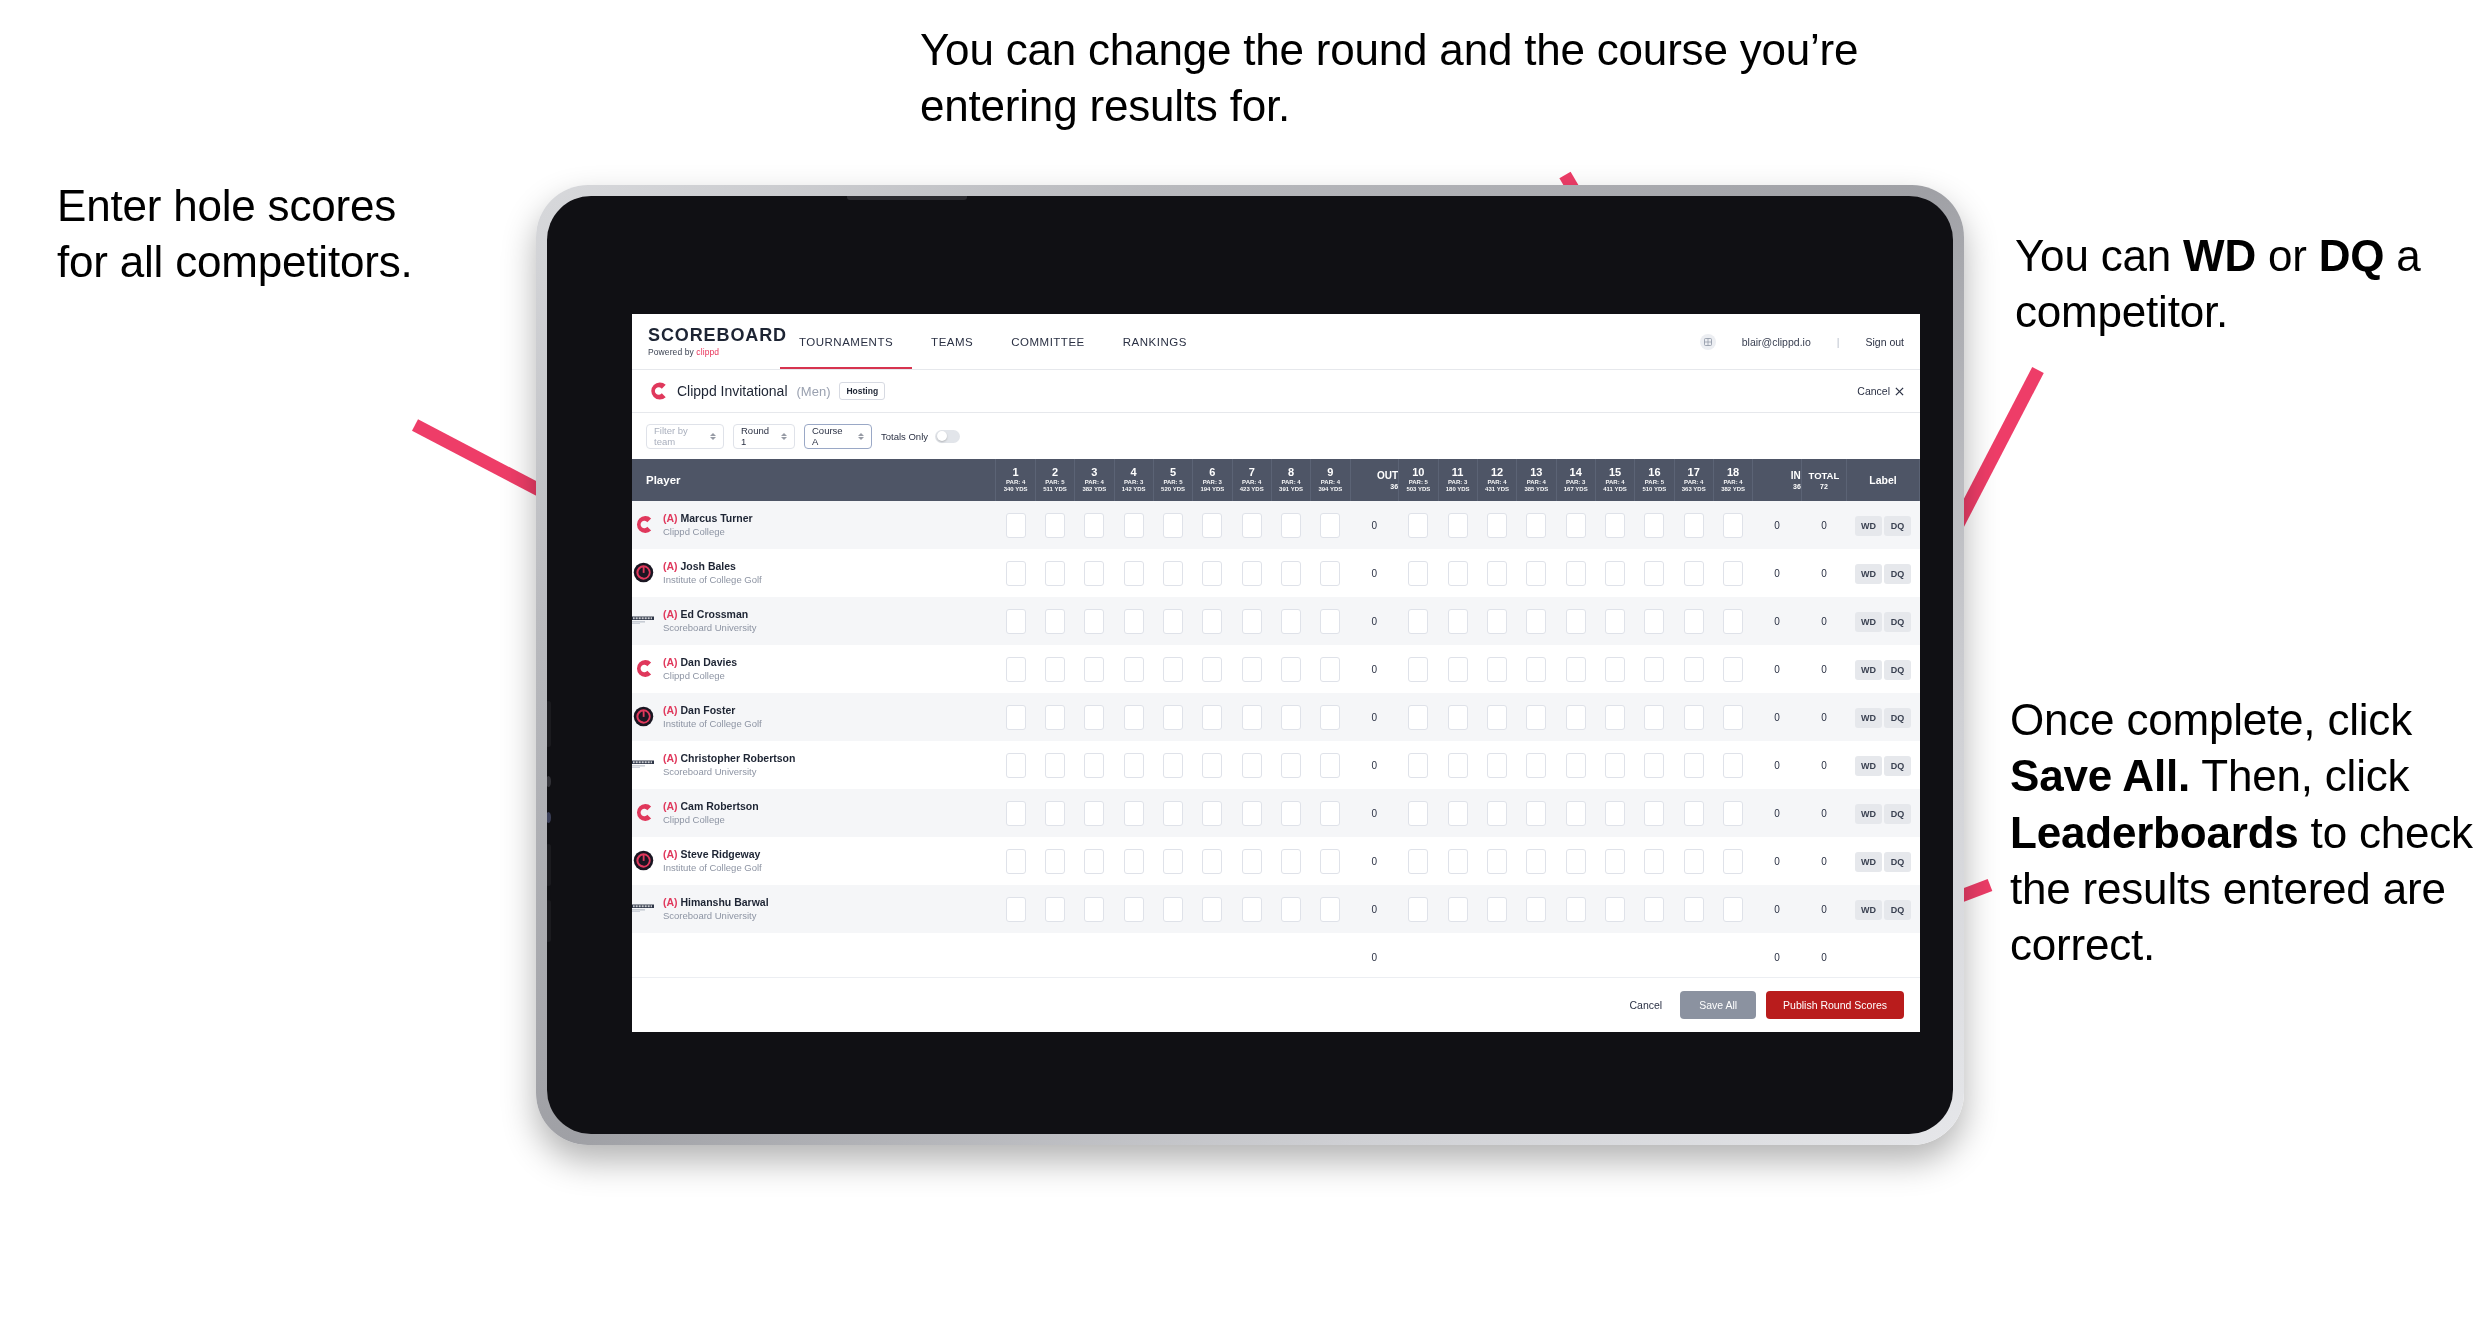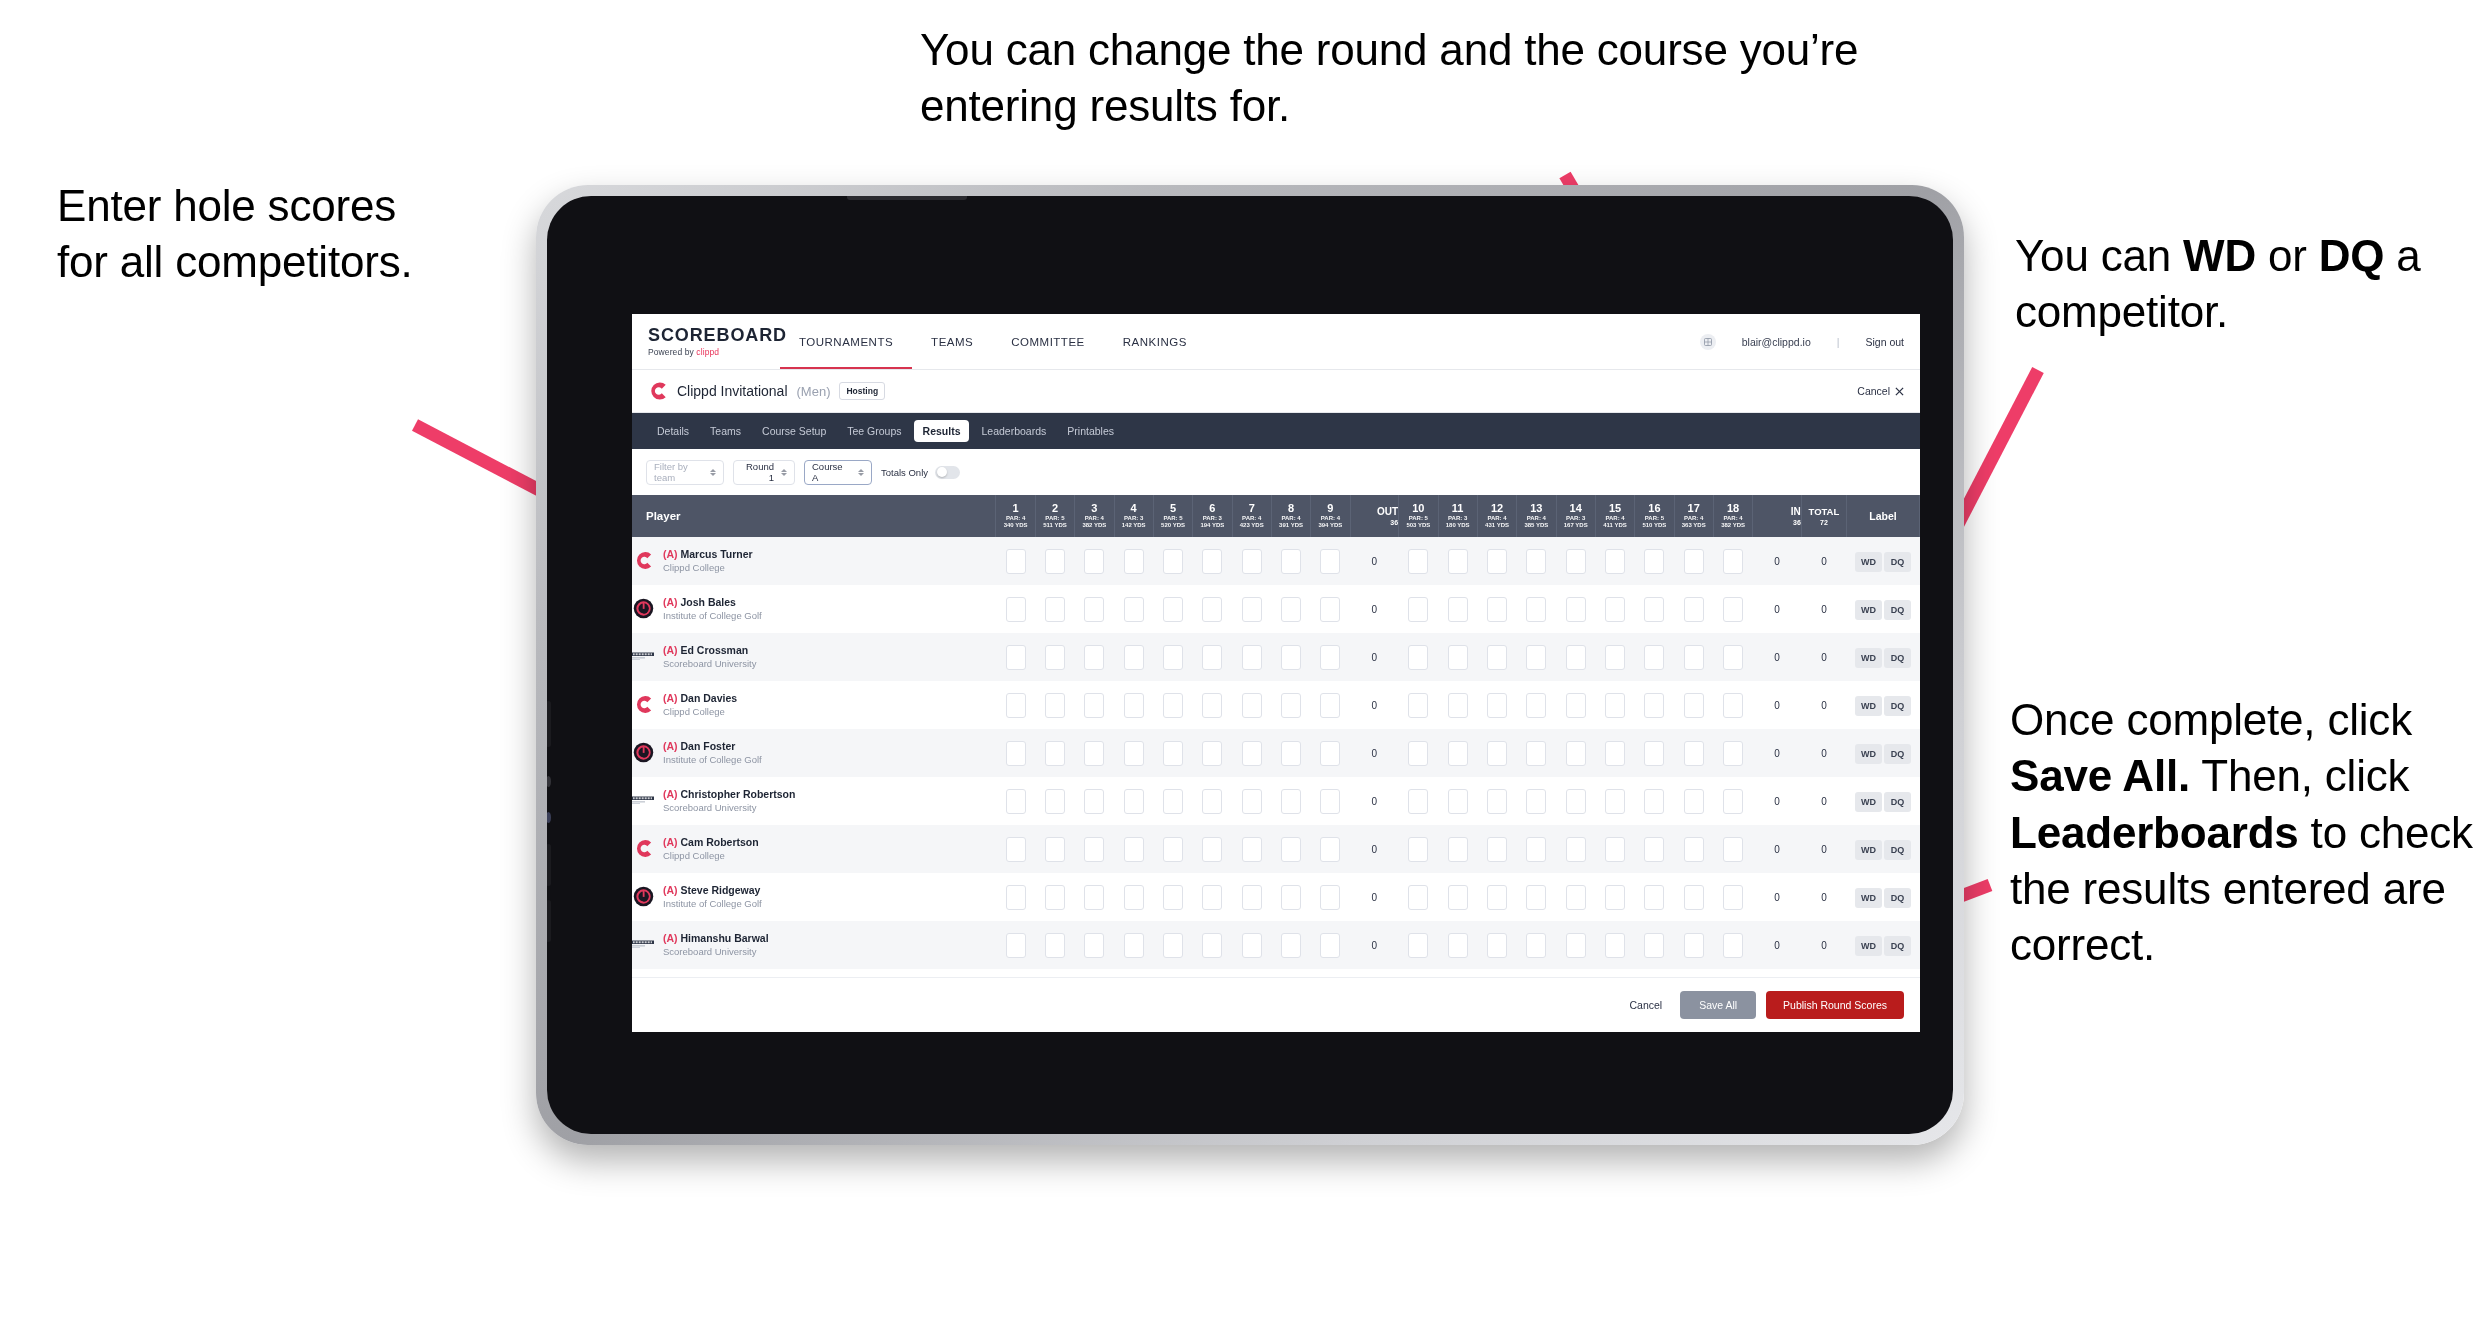--- a/index.html
+++ b/index.html
@@ -73,21 +73,21 @@
   #subtabs{height:36px;background:#2e3647;display:flex;align-items:center;padding:0 16px;gap:3px;flex:0 0 auto;}
   .stab{font-size:10.5px;color:#c5cad6;padding:5px 9px;border-radius:4px;cursor:pointer;white-space:nowrap;}
   .stab.active{background:#ffffff;color:#1d2433;font-weight:600;}
 
   
   #filters{height:46px;background:#fff;display:flex;align-items:center;padding:0 14px;gap:9px;flex:0 0 auto;}
   #searchbox{flex:1 1 auto;height:25px;border:1px solid #dfe2e9;border-radius:4px;display:flex;align-items:center;padding:0 9px;box-sizing:border-box;}
   #searchbox span{font-size:9.5px;color:#a9afbd;}
   .sel{height:25px;border:1px solid #dfe2e9;border-radius:4px;display:flex;align-items:center;justify-content:space-between;padding:0 7px;box-sizing:border-box;font-size:9.5px;color:#2b3144;cursor:pointer;gap:7px;}
   #sel-team{width:78px;color:#a9afbd;}
-  #sel-round{width:62px;text-align:right;}
+  #sel-round{width:62px;}
   #sel-course{width:68px;border-color:#9aa8c6;}
   .caret{display:flex;flex-direction:column;gap:1px;opacity:.55;}
   .caret i{display:block;width:0;height:0;border-left:3px solid transparent;border-right:3px solid transparent;}
   .caret i.u{border-bottom:3.5px solid #434a5c;}
   .caret i.d{border-top:3.5px solid #434a5c;}
   #totalsonly{display:flex;align-items:center;gap:7px;font-size:9.5px;color:#2b3144;}
   #toggle{width:25px;height:13px;border-radius:7px;background:#e2e5ea;position:relative;cursor:pointer;}
   #toggle::after{content:"";position:absolute;left:1.5px;top:1.5px;width:10px;height:10px;border-radius:50%;background:#fff;box-shadow:0 1px 2px rgba(0,0,0,.22);}
 
   
@@ -203,29 +203,20 @@
         <span id="thost">Hosting</span>
         <span id="tcancel">
           <span>Cancel</span>
           <svg width="9" height="9" viewBox="0 0 10 10">
               <line x1="1" y1="1" x2="9" y2="9" stroke="#2b3144" stroke-width="1.4"></line>
               <line x1="9" y1="1" x2="1" y2="9" stroke="#2b3144" stroke-width="1.4"></line>
             </svg>
         </span>
       </div>
 
-      <div id="subtabs">
-        <div class="stab">Details</div>
-        <div class="stab">Teams</div>
-        <div class="stab">Course Setup</div>
-        <div class="stab">Tee Groups</div>
-        <div class="stab active">Results</div>
-        <div class="stab">Leaderboards</div>
-        <div class="stab">Printables</div>
-      </div>
 
       <div id="filters">
         <div class="sel" id="sel-team">
           <span>Filter by team</span>
           <span class="caret">
               <i class="u"></i>
               <i class="d"></i>
             </span>
         </div>
         <div class="sel" id="sel-round">

